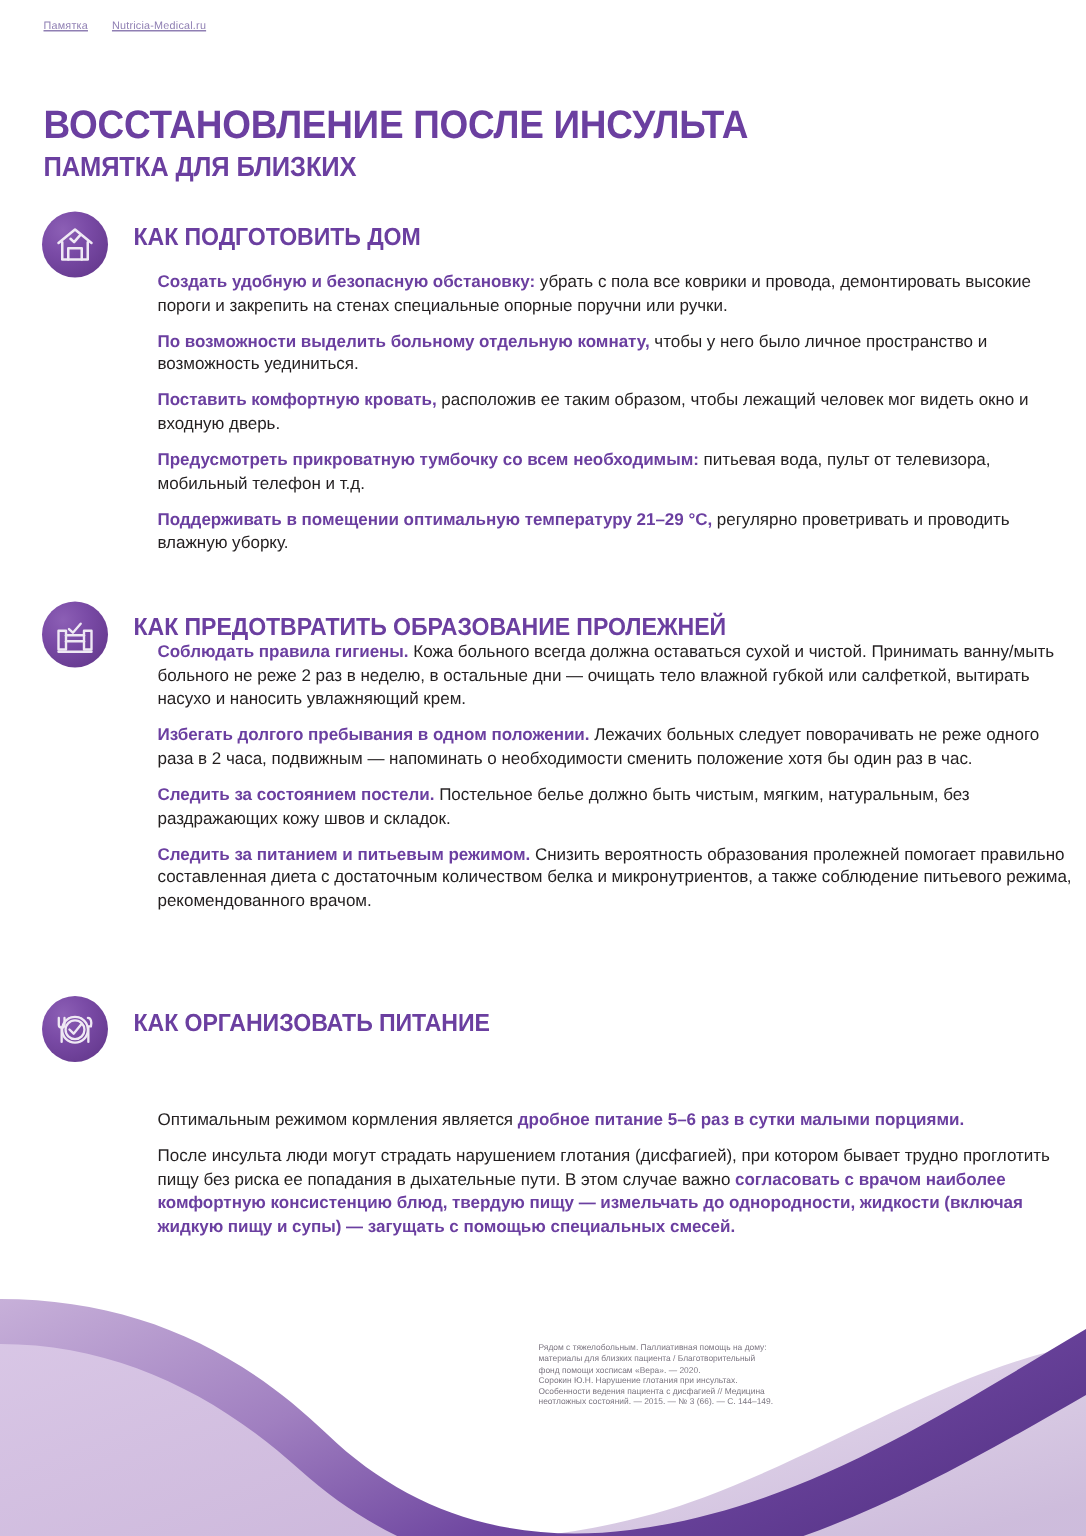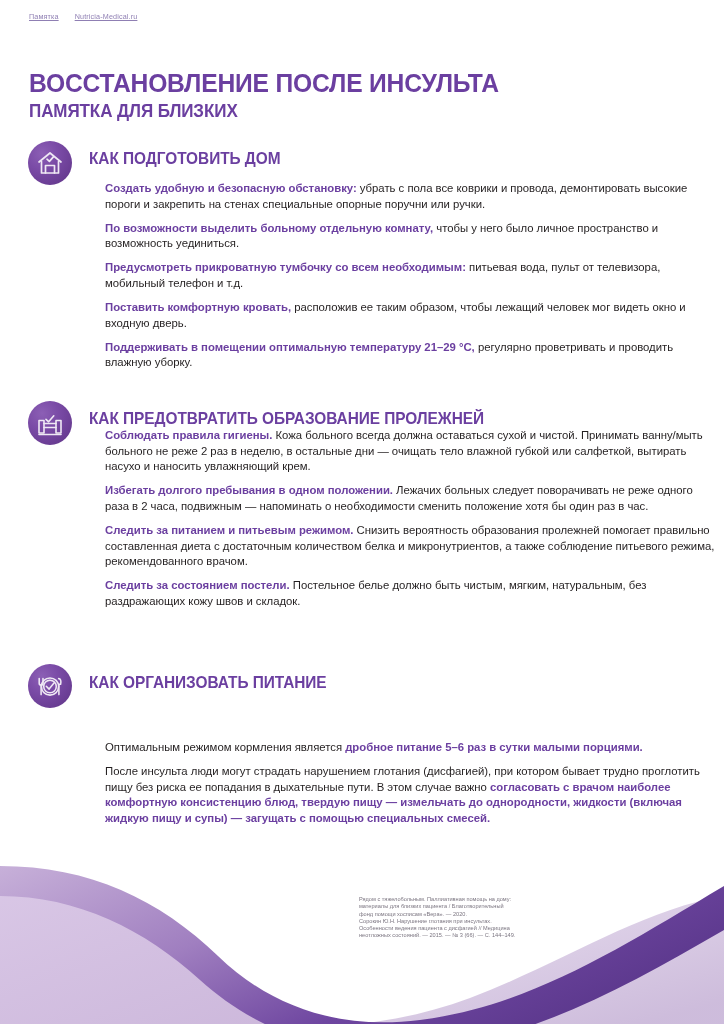--- a/index.html
+++ b/index.html
@@ -158,22 +158,22 @@
           <path d="M13.5 20.5 L13.5 32 L30.5 32 L30.5 20.5"></path>
           <path d="M17.5 32 L17.5 24.5 L26.5 24.5 L26.5 32"></path>
           <path d="M19 18.2 L21.4 20.4 L25.6 15.6"></path>
         </g>
       </svg>
     </div>
     <div class="sec-head" style="top:149px">КАК ПОДГОТОВИТЬ ДОМ</div>
     <div class="body-block" style="top:181px">
       <p class="para"><span class="hl">Создать удобную и безопасную обстановку:</span><span> убрать с пола все коврики и провода, демонтировать высокие пороги и закрепить на стенах специальные опорные поручни или ручки.</span></p>
       <p class="para"><span class="hl">По возможности выделить больному отдельную комнату,</span><span> чтобы у него было личное пространство и возможность уединиться.</span></p>
+      <p class="para"><span class="hl">Поставить комфортную кровать,</span><span> расположив ее таким образом, чтобы лежащий человек мог видеть окно и входную дверь.</span></p>
       <p class="para"><span class="hl">Предусмотреть прикроватную тумбочку со всем необходимым:</span><span> питьевая вода, пульт от телевизора, мобильный телефон и т.д.</span></p>
-      <p class="para"><span class="hl">Поставить комфортную кровать,</span><span> расположив ее таким образом, чтобы лежащий человек мог видеть окно и входную дверь.</span></p>
       <p class="para"><span class="hl">Поддерживать в помещении оптимальную температуру 21–29 °C,</span><span> регулярно проветривать и проводить влажную уборку.</span></p>
     </div>
   </div>
 
   <div class="section">
     <div class="sec-icon" style="top:401px">
       <svg width="44" height="44" viewBox="0 0 44 44">
         <g fill="none" stroke="#efe9f4" stroke-width="1.6" stroke-linejoin="round" stroke-linecap="round">
           <rect x="11" y="19.5" width="5" height="12.5"></rect>
           <rect x="28" y="19.5" width="5" height="12.5"></rect>
@@ -181,22 +181,22 @@
           <path d="M16 26.5 L28 26.5"></path>
           <path d="M11 33.5 L33 33.5"></path>
           <path d="M18 18.4 L20.6 20.8 L25.8 14.8"></path>
         </g>
       </svg>
     </div>
     <div class="sec-head" style="top:409px">КАК ПРЕДОТВРАТИТЬ ОБРАЗОВАНИЕ ПРОЛЕЖНЕЙ</div>
     <div class="body-block" style="top:428px">
       <p class="para"><span class="hl">Соблюдать правила гигиены.</span><span> Кожа больного всегда должна оставаться сухой и чистой. Принимать ванну/мыть больного не реже 2 раз в неделю, в остальные дни — очищать тело влажной губкой или салфеткой, вытирать насухо и наносить увлажняющий крем.</span></p>
       <p class="para"><span class="hl">Избегать долгого пребывания в одном положении.</span><span> Лежачих больных следует поворачивать не реже одного раза в 2 часа, подвижным — напоминать о необходимости сменить положение хотя бы один раз в час.</span></p>
+      <p class="para"><span class="hl">Следить за состоянием постели.</span><span> Постельное белье должно быть чистым, мягким, натуральным, без раздражающих кожу швов и складок.</span></p>
       <p class="para"><span class="hl">Следить за питанием и питьевым режимом.</span><span> Снизить вероятность образования пролежней помогает правильно составленная диета с достаточным количеством белка и микронутриентов, а также соблюдение питьевого режима, рекомендованного врачом.</span></p>
-      <p class="para"><span class="hl">Следить за состоянием постели.</span><span> Постельное белье должно быть чистым, мягким, натуральным, без раздражающих кожу швов и складок.</span></p>
     </div>
   </div>
 
   <div class="section">
     <div class="sec-icon" style="top:664px">
       <svg width="44" height="44" viewBox="0 0 44 44">
         <g fill="none" stroke="#efe9f4" stroke-width="1.55" stroke-linejoin="round" stroke-linecap="round">
           <circle cx="22" cy="22.5" r="8.6"></circle>
           <circle cx="22" cy="22.5" r="6.3"></circle>
           <path d="M18.3 22.3 L21.1 25.1 L26.2 18.8"></path>

